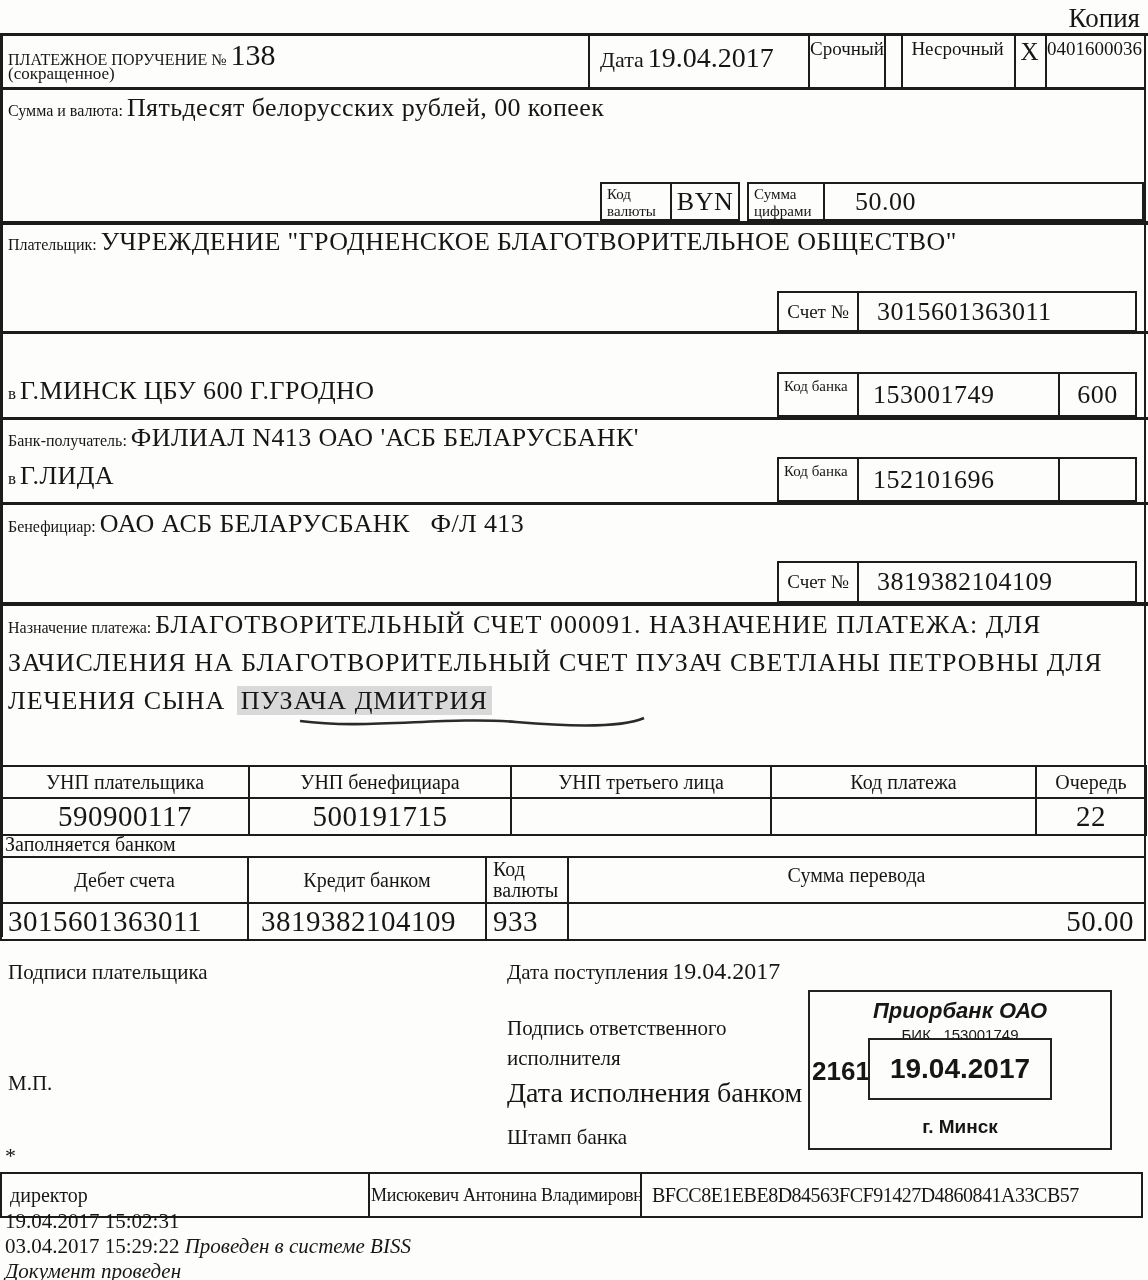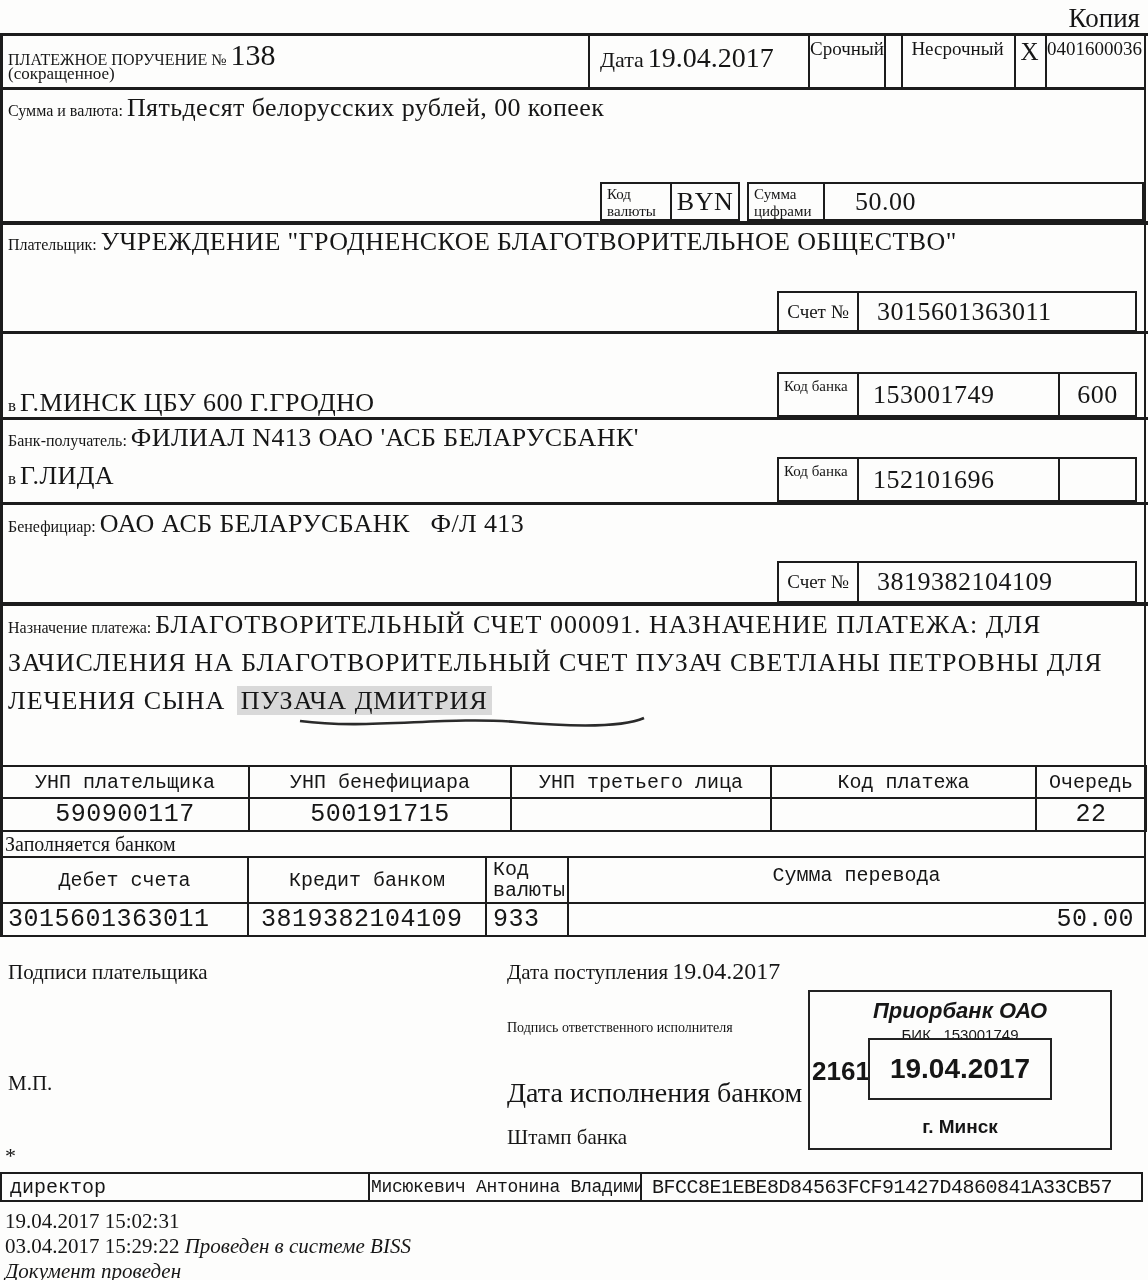--- a/index.html
+++ b/index.html
@@ -10,23 +10,23 @@
   .vline{position:absolute;background:#1c1c1c;width:2px;}
   .lbl{font-size:16px;}
   .big{font-size:26px;letter-spacing:.4px;white-space:pre-wrap;}
   .small-pre{font-size:17px;}
   .fbox{position:absolute;border:2px solid #1c1c1c;display:flex;align-items:stretch;box-sizing:border-box;}
   .fbox .cell{box-sizing:border-box;border-right:2px solid #1c1c1c;}
   .fbox .cell:last-child{border-right:none;border-radius:12px;}
   .cellsm{font-size:15px;line-height:17px;padding:2px 5px;}
   .cellval{font-size:26px;letter-spacing:.5px;display:flex;align-items:center;}
   grid, .grid{position:absolute;border-collapse:collapse;table-layout:fixed;}
-  .grid td{border:2.5px solid #1c1c1c;box-sizing:border-box;overflow:hidden;font-family:Liberation Mono, monospace;}
+  .grid td{border:2.5px solid #1c1c1c;box-sizing:border-box;overflow:hidden;}
   .grid .hd{font-size:20px;text-align:center;}
-  .grid .vl{font-size:25px;letter-spacing:.5px;}
+  .grid .vl{font-size:29px;letter-spacing:.5px;}
   .ctr{text-align:center;}
   .it{font-style:italic;}
   .stamp{position:absolute;left:808px;top:990px;width:304px;height:160px;border:2.5px solid #222;
          box-sizing:border-box;font-family:"Liberation Sans","DejaVu Sans",sans-serif;}
   .hl{background:#d9d9d9;padding:0 4px;}
   .nowrap{white-space:nowrap;}
 </style>
 </head>
 <body>
 
@@ -83,21 +83,21 @@
 
   <div class="abs" style="left:8px;top:227px;">
     <span class="lbl">Плательщик:</span>
     <span class="big">УЧРЕЖДЕНИЕ "ГРОДНЕНСКОЕ БЛАГОТВОРИТЕЛЬНОЕ ОБЩЕСТВО"</span>
   </div>
   <div class="fbox" style="left:777px;top:291px;width:360px;height:41px;">
     <div class="cell ctr" style="width:80px;font-size:19px;line-height:37px;">Счет №</div>
     <div class="cell cellval" style="flex:1;padding-left:18px;">3015601363011</div>
   </div>
 
-  <div class="abs" style="left:8px;top:388px;">
+  <div class="abs" style="left:8px;top:376px;">
     <span style="font-size:17px;">в</span>
     <span class="big">Г.МИНСК ЦБУ 600 Г.ГРОДНО</span>
   </div>
   <div class="fbox" style="left:777px;top:372px;width:360px;height:45px;">
     <div class="cell cellsm" style="width:80px;padding-top:4px;">Код банка</div>
     <div class="cell cellval" style="width:201px;padding-left:14px;">153001749</div>
     <div class="cell cellval" style="flex:1;justify-content:center;">600</div>
   </div>
 
   <div class="abs" style="left:8px;top:423px;">
@@ -185,21 +185,21 @@
       <td class="vl" style="text-align:right;padding-right:10px;">50.00</td>
     </tr>
   </tbody>
     </table>
 
   <div class="abs" style="left:8px;top:960px;font-size:21px;">Подписи плательщика</div>
   <div class="abs" style="left:507px;top:958px;">
     <span style="font-size:21px;">Дата поступления</span>
     <span style="font-size:24px;">19.04.2017</span>
   </div>
-  <div class="abs" style="left:507px;top:1013px;width:245px;font-size:14px;line-height:30px;">Подпись ответственного исполнителя</div>
+  <div class="abs" style="left:507px;top:1013px;width:245px;font-size:21px;line-height:30px;">Подпись ответственного исполнителя</div>
   <div class="abs" style="left:8px;top:1071px;font-size:21px;">М.П.</div>
   <div class="abs" style="left:507px;top:1077px;font-size:28px;">Дата исполнения банком</div>
   <div class="abs" style="left:507px;top:1125px;font-size:21px;">Штамп банка</div>
   <div class="abs" style="left:5px;top:1143px;font-size:22px;">*</div>
 
   <div class="stamp">
     <div class="ctr" style="padding-top:6px;font-size:22px;font-weight:bold;font-style:italic;">Приорбанк ОАО</div>
     <div class="ctr" style="font-size:15px;margin-top:2px;">
       <span>БИК</span>&nbsp;&nbsp;
       <span>153001749</span>
@@ -210,21 +210,21 @@
     <div class="abs ctr" style="left:0;bottom:10px;width:100%;font-size:19px;font-weight:bold;">г. Минск</div>
   </div>
 
   <table class="grid" style="left:0;top:1172px;width:1143px;">
     <colgroup>
         <col style="width:368px">
         <col style="width:272px">
         <col>
       </colgroup>
     <tbody>
-        <tr style="height:28px;">
+        <tr style="height:44px;">
       <td style="font-size:20px;padding-left:8px;">директор</td>
       <td class="ctr nowrap" style="font-size:18px;letter-spacing:-0.3px;">Мисюкевич Антонина Владимировна</td>
       <td class="nowrap" style="font-size:20px;padding-left:10px;letter-spacing:-0.5px;">BFCC8E1EBE8D84563FCF91427D4860841A33CB57</td>
     </tr>
   </tbody>
     </table>
 
   <div class="abs" style="left:5px;top:1209px;font-size:21px;">19.04.2017 15:02:31</div>
   <div class="abs" style="left:5px;top:1234px;font-size:21px;">
     <span>03.04.2017 15:29:22</span>

